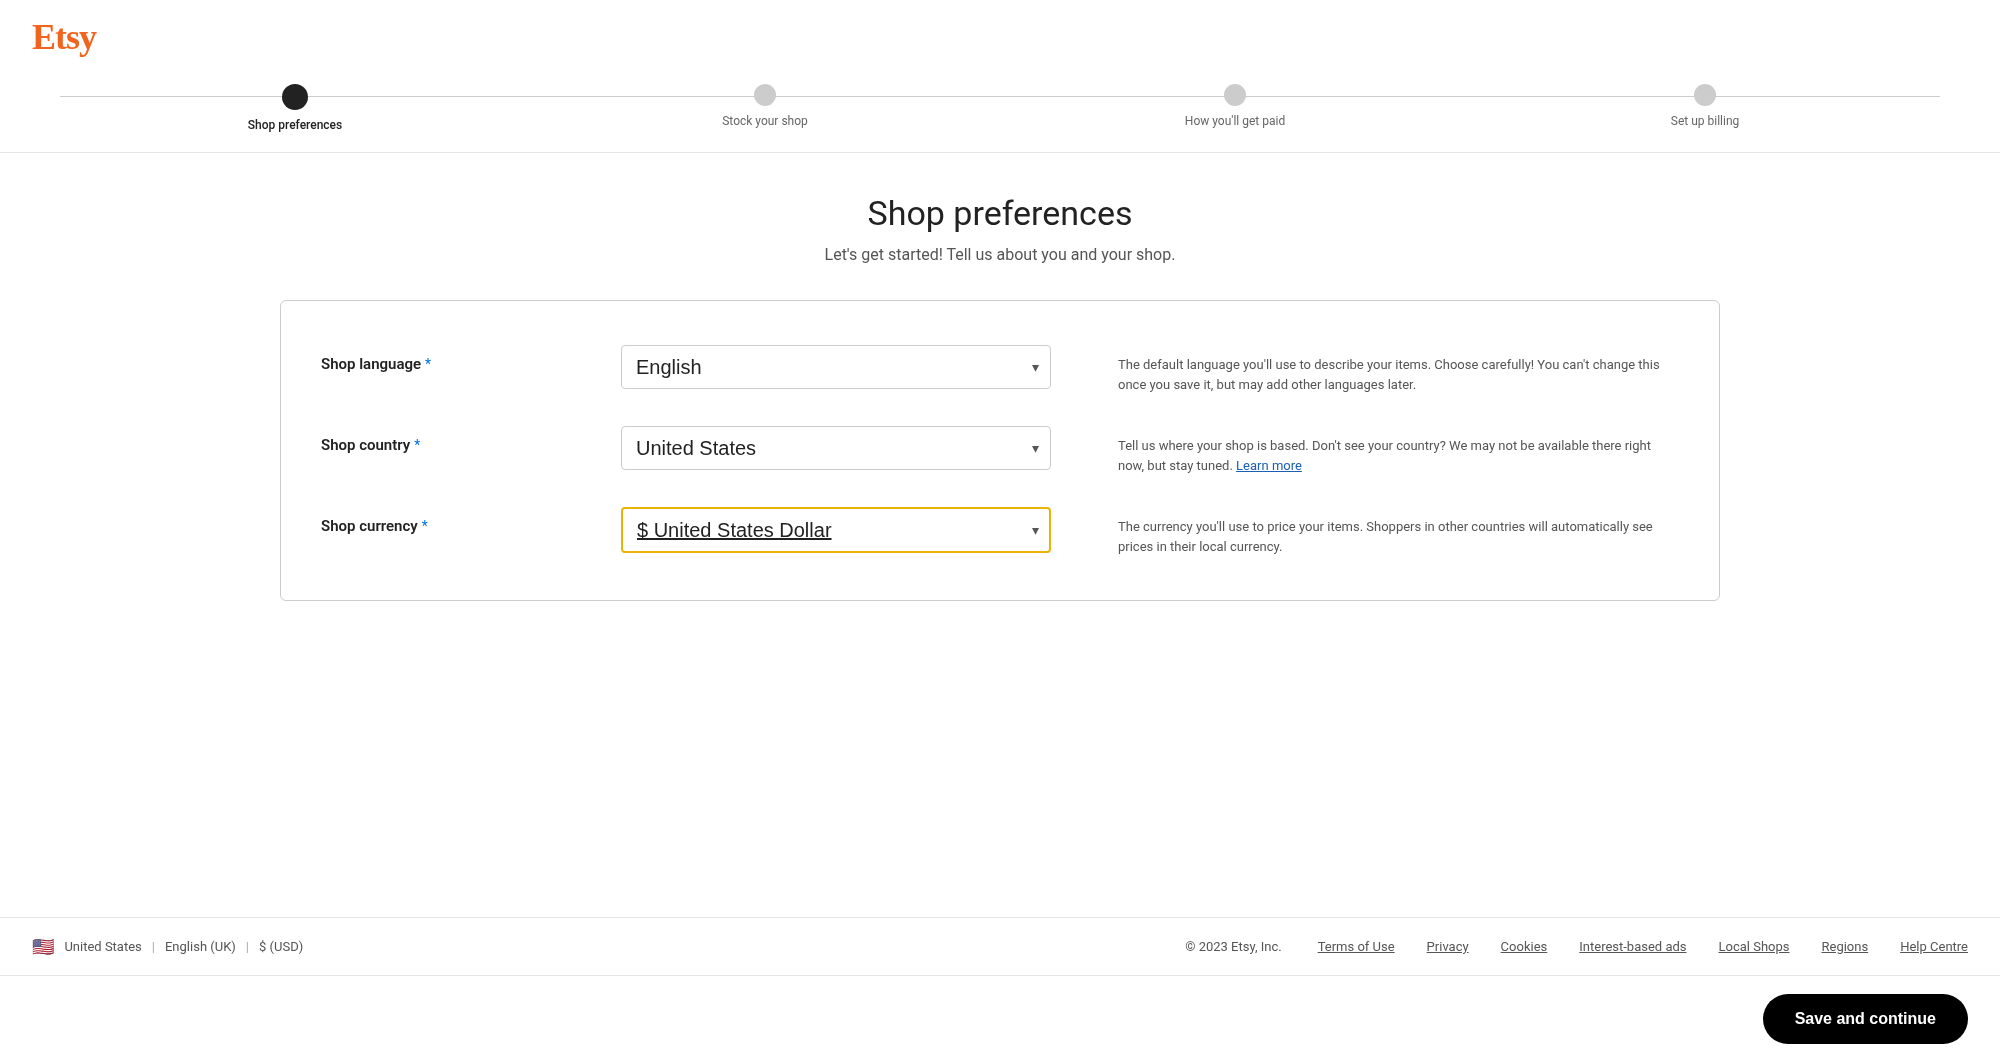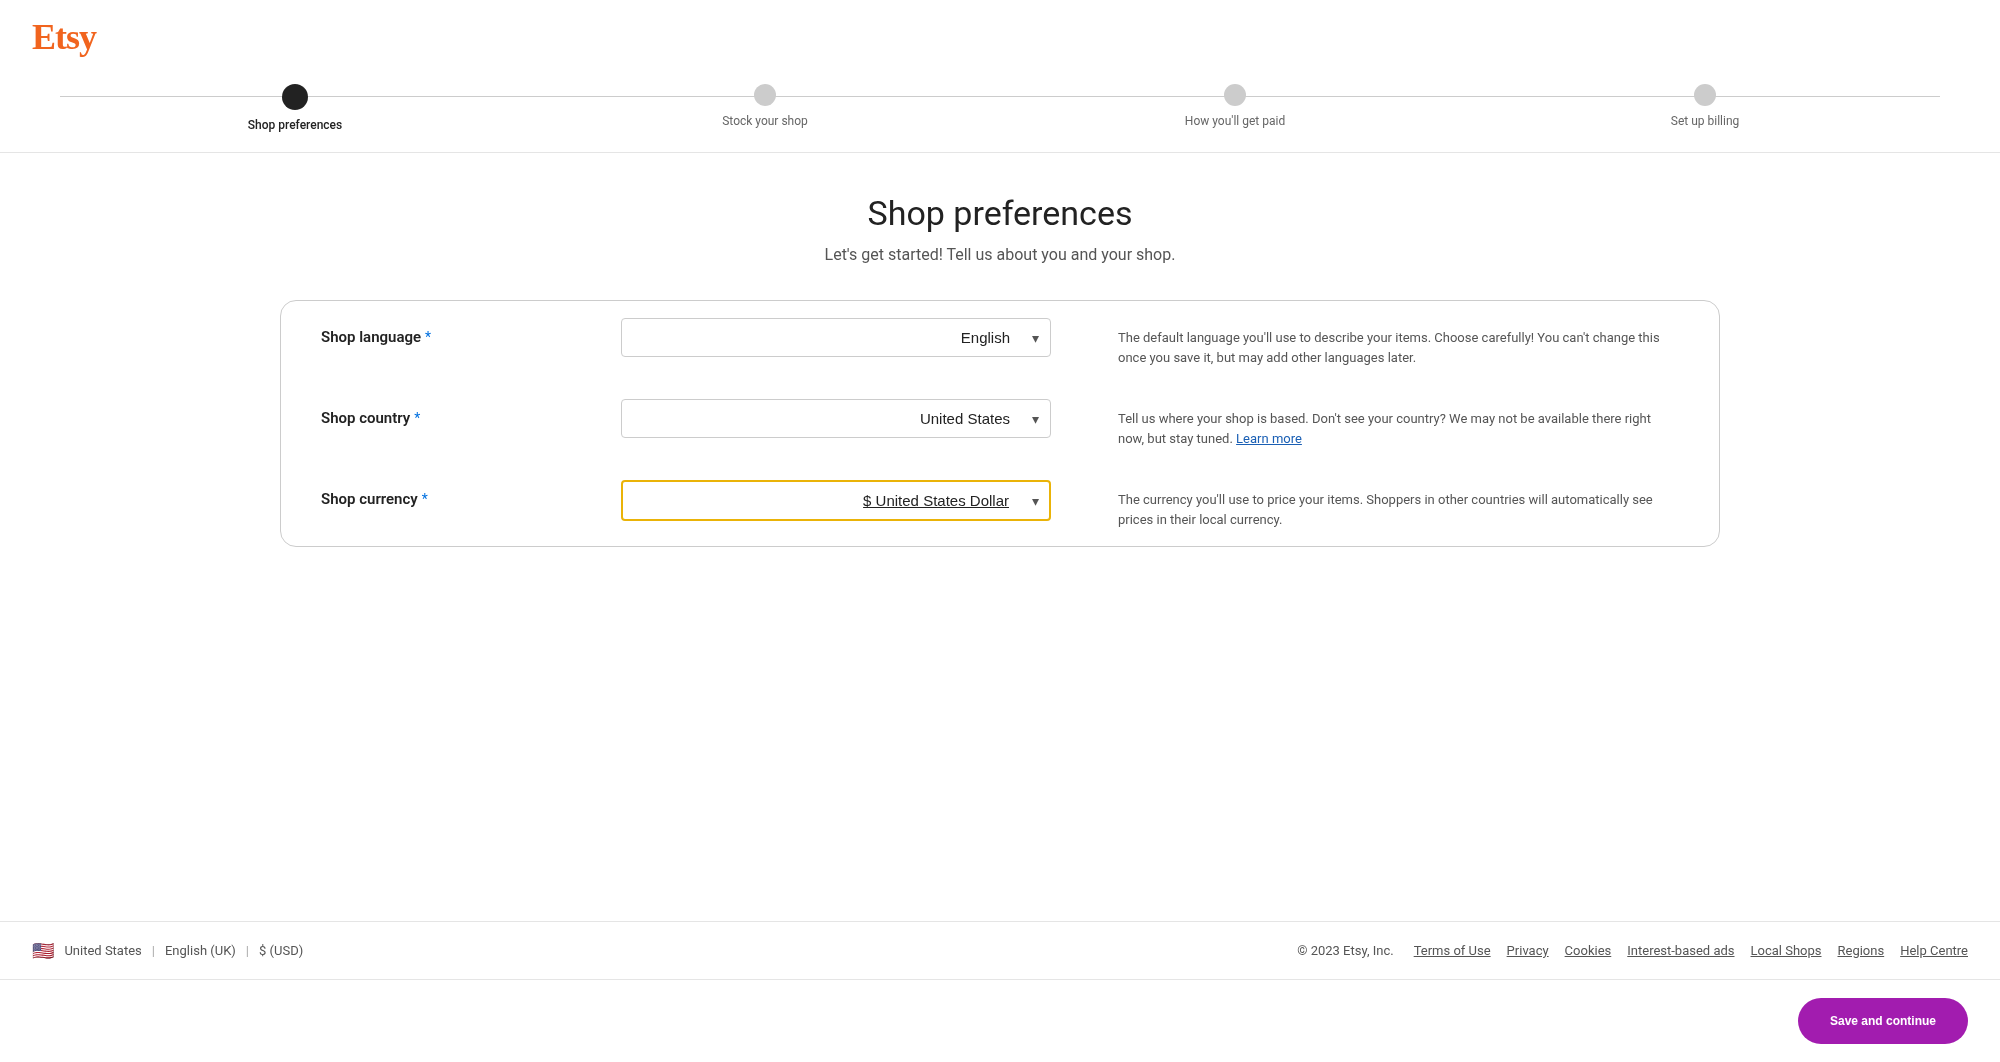--- a/index.html
+++ b/index.html
@@ -105,22 +105,22 @@
     .page-subtitle {
       font-size: 16px;
       color: #555;
       margin-bottom: 36px;
       text-align: center;
     }
 
     
     .card {
       border: 1px solid #ccc;
-      border-radius: 16px;
-      padding: 17px 40px;
+      border-radius: 6px;
+      padding: 44px 40px;
       width: 100%;
       max-width: 1440px;
     }
 
     
     .form-row {
       display: flex;
       align-items: flex-start;
       margin-bottom: 32px;
       gap: 40px;
@@ -158,30 +158,29 @@
     }
 
     
     .select-wrapper {
       position: relative;
       width: 100%;
     }
     .select-field {
       width: 100%;
       padding: 10px 40px 10px 14px;
-      font-size: 15px;
+      font-size: 20px;
       border: 1px solid #ccc;
       border-radius: 4px;
       background: #fff;
       appearance: none;
       -webkit-appearance: none;
       color: #222;
       cursor: pointer;
       outline: none;
-      text-align: right;
     }
     .select-field:focus,
     .select-field.focused {
       border: 2px solid #eab308;
       outline: none;
       text-decoration: underline;
     }
     .select-arrow {
       position: absolute;
       right: 12px;
@@ -217,47 +216,47 @@
     }
     .footer-flag {
       font-size: 18px;
     }
     .footer-pipe {
       color: #aaa;
     }
     .footer-right {
       display: flex;
       align-items: center;
-      gap: 16px;
+      gap: 32px;
     }
     .footer-right a {
       color: #555;
       text-decoration: underline;
       cursor: pointer;
     }
     .footer-copyright {
       color: #555;
       margin-right: 4px;
     }
 
     
     .save-bar {
       background: #fff;
       padding: 18px 32px;
       display: flex;
       justify-content: flex-end;
       border-top: 1px solid #e5e5e5;
     }
     .save-button {
-      background: #a21caf;
+      background: #000000;
       color: #fff;
       border: none;
       border-radius: 40px;
       padding: 16px 32px;
-      font-size: 12px;
+      font-size: 16px;
       font-weight: 600;
       cursor: pointer;
       white-space: nowrap;
     }
   </style>
 </head>
 <body>
 
 <div class="header">
   <span class="logo">Etsy</span>

